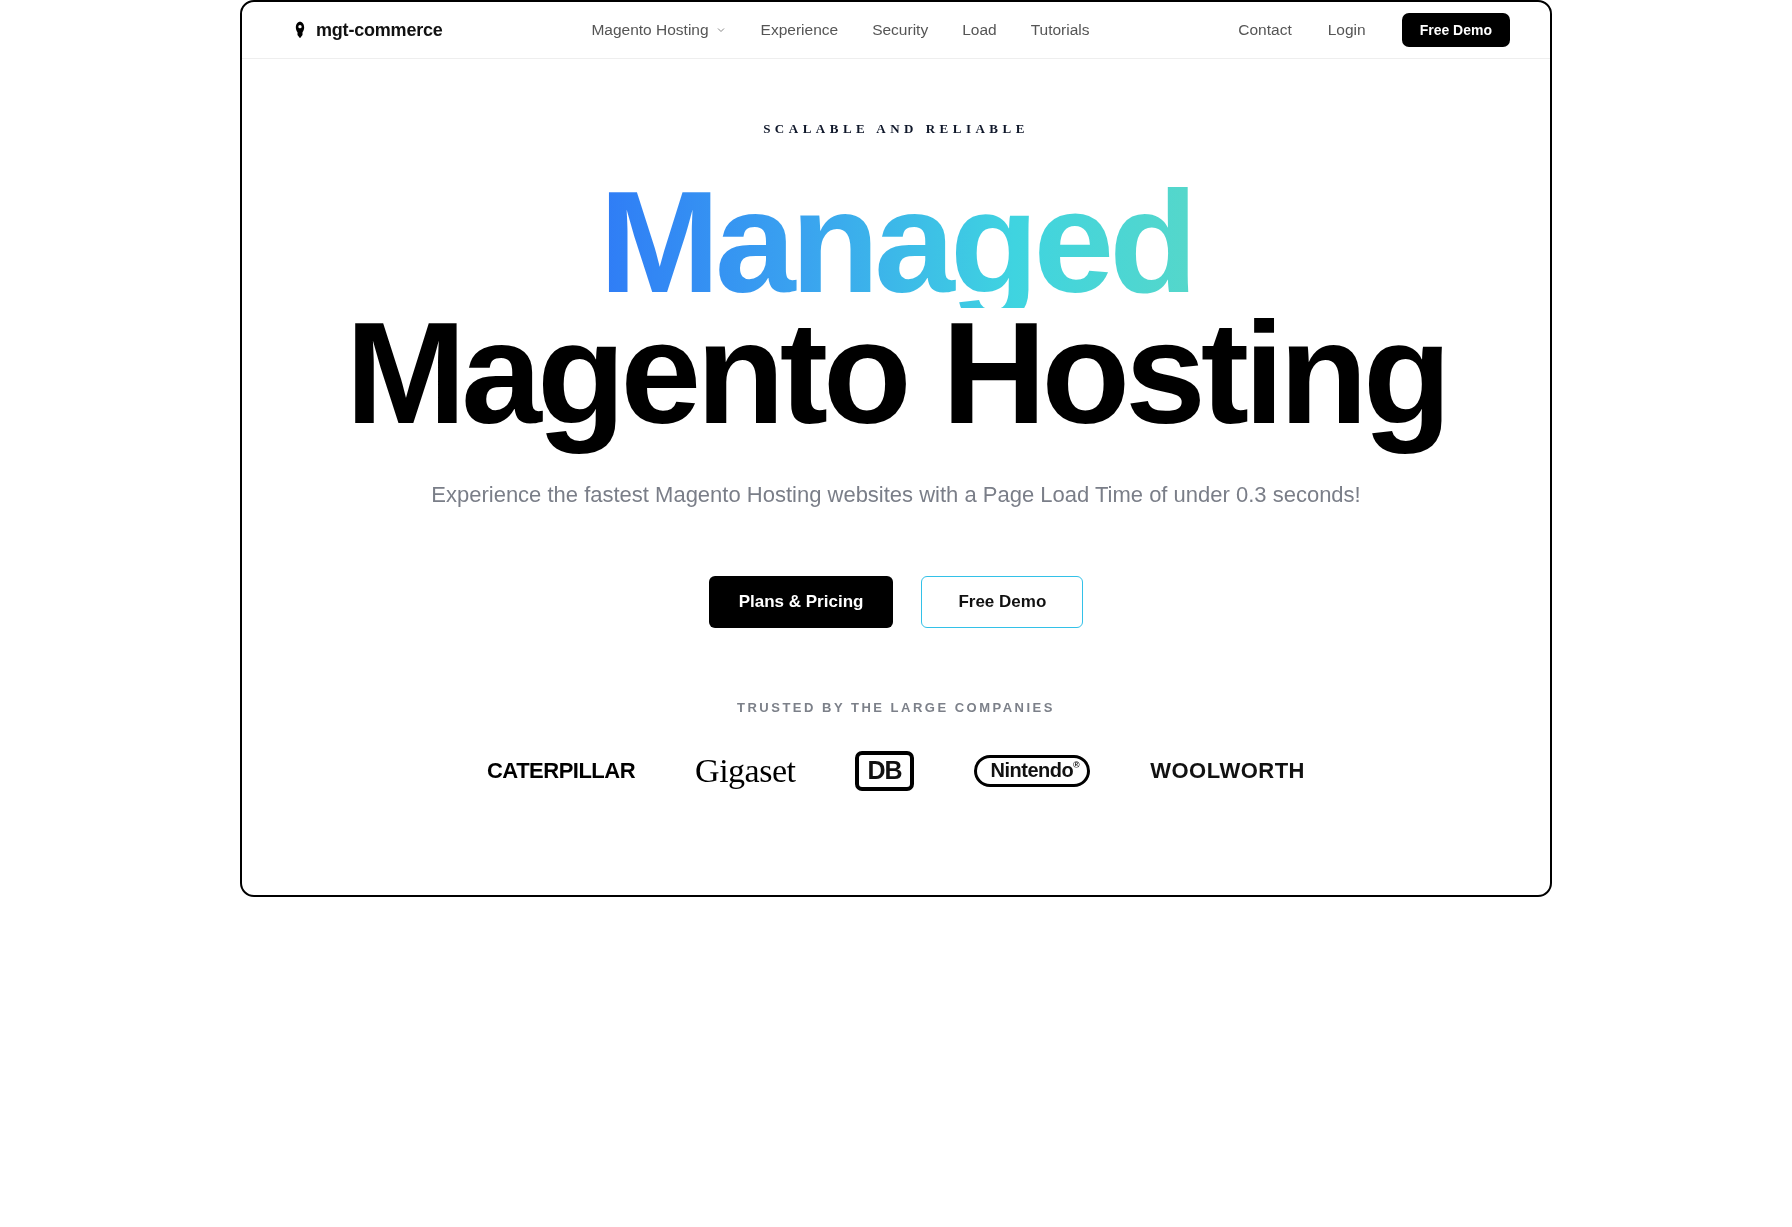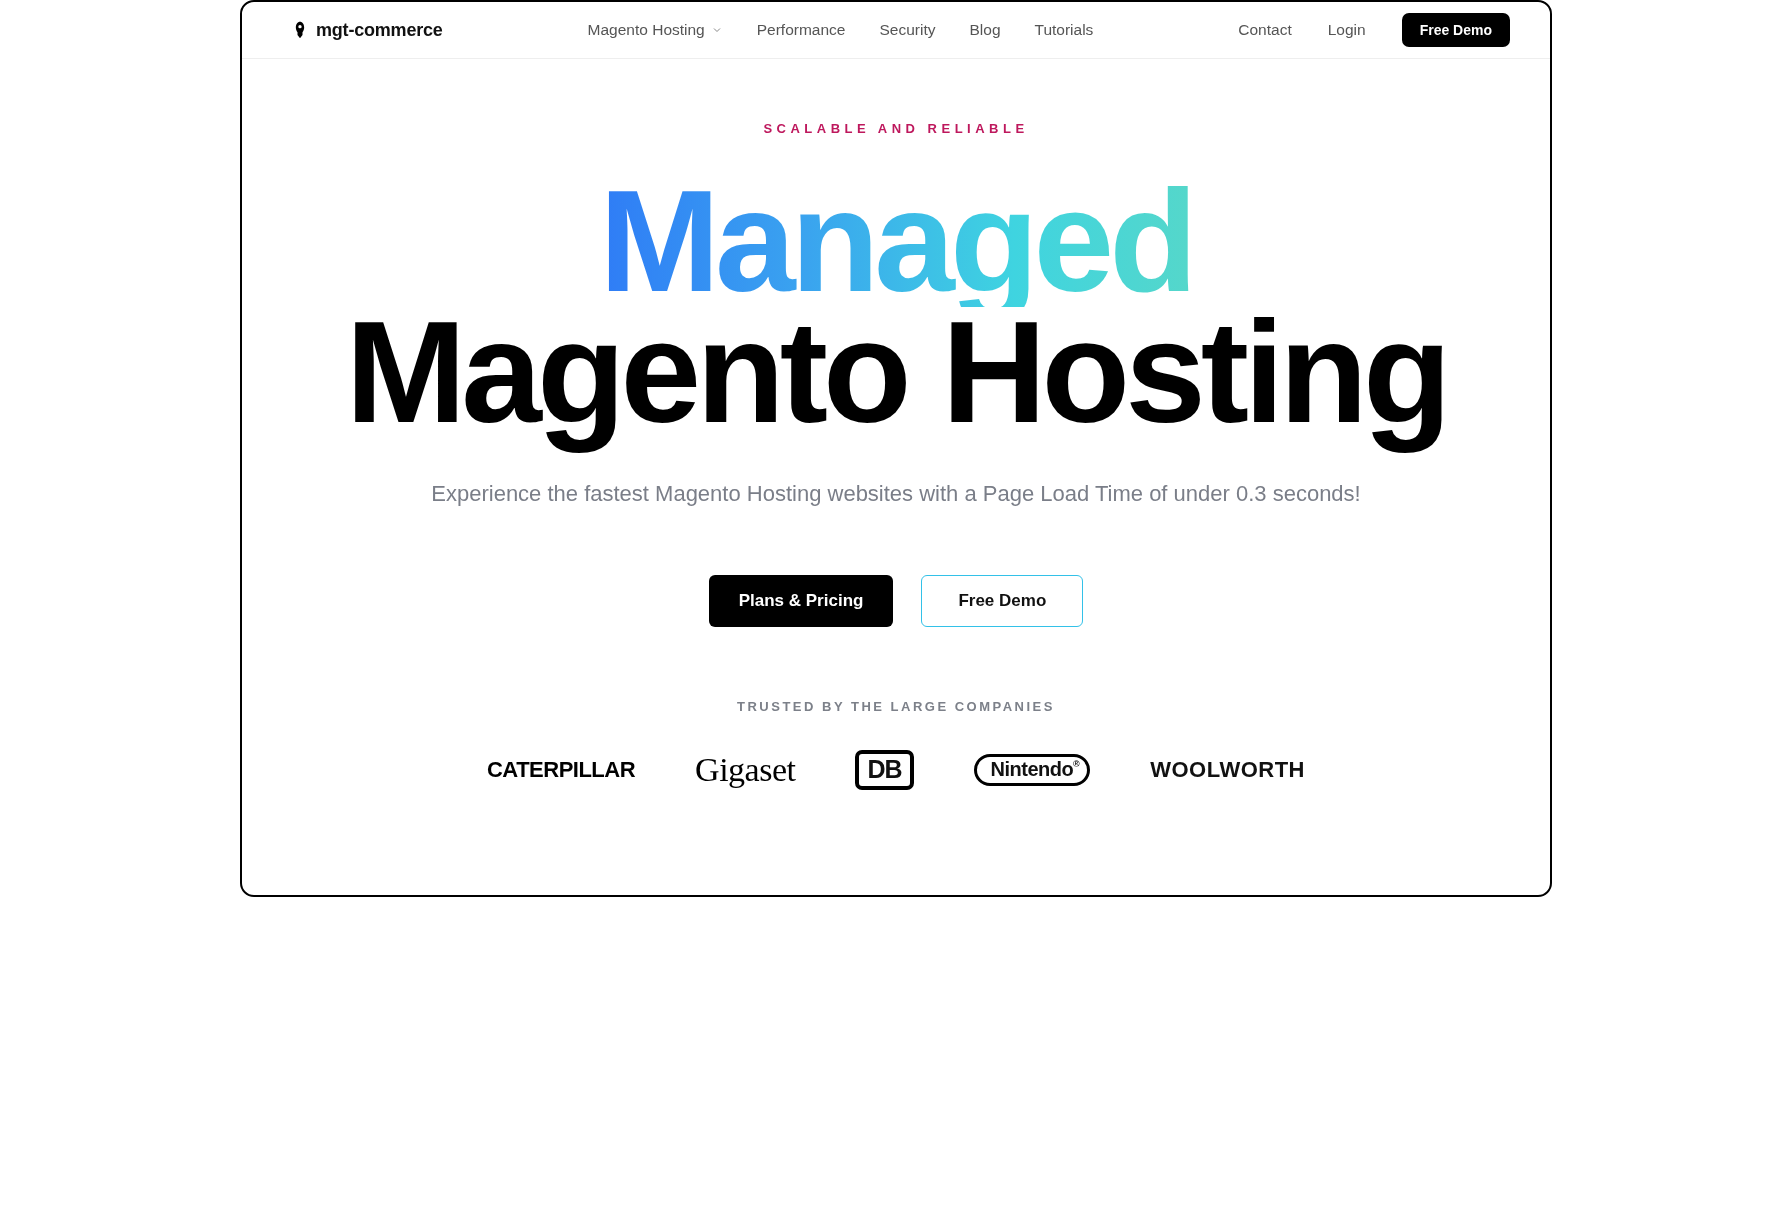--- a/index.html
+++ b/index.html
@@ -73,21 +73,22 @@
   .hero {
     flex: 1;
     padding-top: 62px;
     text-align: center;
     position: relative;
   }
   .kicker {
     font-size: 13px;
     font-weight: 700;
     letter-spacing: 4.5px;
-    color: #be185d;
+    color: #0f172a;
+    font-family: Liberation Serif, serif;
   }
   .headline {
     margin-top: 40px;
     font-weight: 900;
     line-height: 0.90;
     letter-spacing: -5px;
   }
   .headline .line1 {
     font-size: 145px;
     background: linear-gradient(90deg, #2f7cf6 0%, #3aa4ef 35%, #3fd4e0 70%, #55d7ca 100%);
@@ -232,27 +233,27 @@
       <span>mgt-commerce</span>
     </a>
     <div class="nav-center">
       <a class="nav-link">
         <span>Magento Hosting</span>
         <svg class="chevron-down" viewBox="0 0 24 24" fill="none" stroke="currentColor" stroke-width="2">
             <polyline points="6 9 12 15 18 9"></polyline>
           </svg>
       </a>
       <a class="nav-link">
-        <span>Performance</span>
+        <span>Experience</span>
       </a>
       <a class="nav-link">
         <span>Security</span>
       </a>
       <a class="nav-link">
-        <span>Blog</span>
+        <span>Load</span>
       </a>
       <a class="nav-link">
         <span>Tutorials</span>
       </a>
     </div>
     <div class="nav-right">
       <a class="nav-link">
         <span>Contact</span>
       </a>
       <a class="nav-link">

